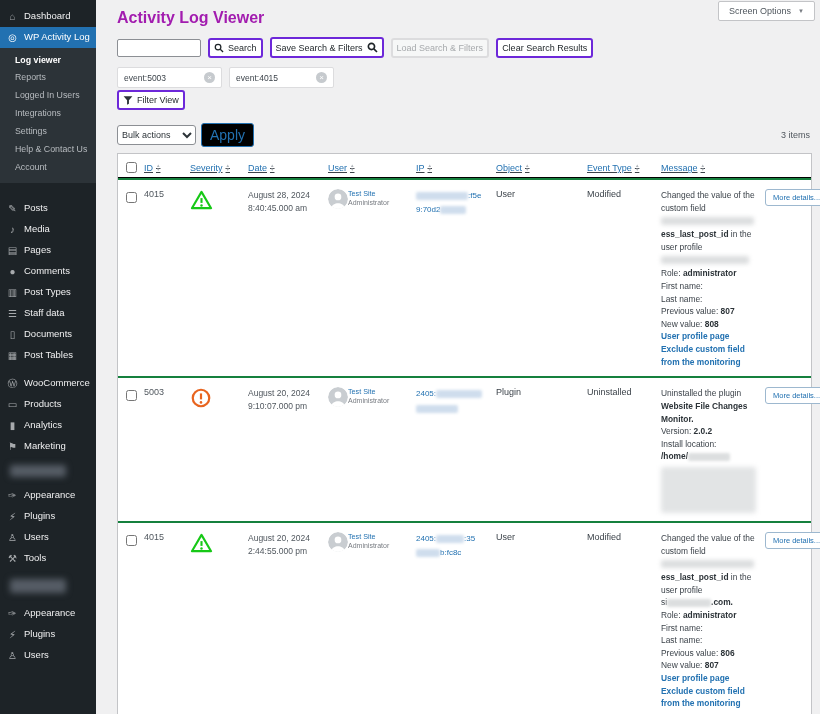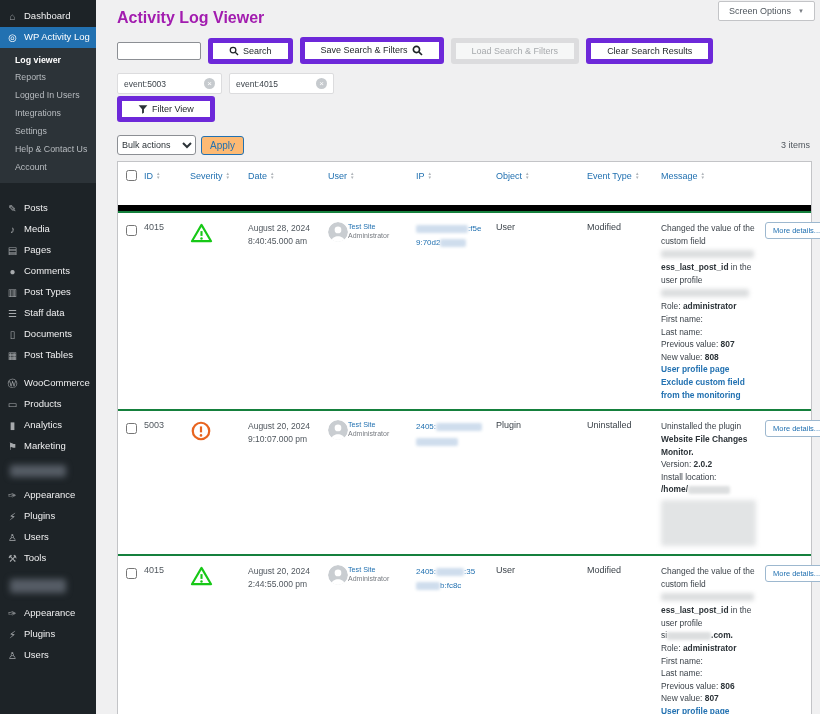--- a/index.html
+++ b/index.html
@@ -32,41 +32,41 @@
   
   .main { position:absolute; left:96px; top:0; right:0; bottom:0; padding:9px 8px 0 21px; }
   .screen-options { position:absolute; top:1px; right:5px; display:flex; align-items:center; gap:7px;
     background:#fff; border:1px solid #c3c4c7; border-radius:2px; padding:4px 10px;
     font-size:9px; color:#50575e; cursor:pointer; }
   .so-caret { font-size:6px; color:#787c82; }
   .page-title { font-size:16px; font-weight:700; color:#a21caf; }
   .search-row { display:flex; align-items:center; gap:7px; margin-top:10px; }
   .search-input { width:84px; height:18px; border:1px solid #8c8f94; border-radius:2px;
     background:#fff; font-size:9px; padding:0 4px; }
-  .btn { display:inline-flex; gap:4px; background:#fff;
-    border:5px solid #6d28d9; border-radius:3px; padding:3px 16px;
+  .btn { display:inline-flex; align-items:center; gap:4px; background:#fff;
+    border:2px solid #6d28d9; border-radius:3px; padding:3px 4px;
     font-size:9px; color:#1d2327; cursor:pointer; white-space:nowrap; }
   .btn.disabled { background:#f6f7f7; border-color:#dcdcde; color:#a7aaad; cursor:default; }
   .chips-row { display:flex; gap:7px; margin-top:9px; }
   .chip { width:105px; display:flex; justify-content:space-between; align-items:center;
     background:#fff; border:1px solid #dcdcde; border-radius:2px; padding:4px 6px;
     font-size:8.5px; color:#3c434a; }
   .chip-x { width:11px; height:11px; border-radius:50%; background:#c6cace; color:#fff;
     font-size:8px; line-height:11px; text-align:center; cursor:pointer; }
   .filter-row { margin-top:2px; }
   .bulk-row { display:flex; align-items:center; gap:5px; margin-top:13px; }
   .bulk-select { width:79px; height:20px; font-size:9px; color:#2c3338;
     border:1px solid #8c8f94; border-radius:3px; background:#fff; }
-  .btn-blue { display:inline-flex; align-items:flex-end; background:#fdba74; border:1px solid #2271b1;
-    border-radius:3px; padding:3px 8px; font-size:10px; color:#2271b1; cursor:pointer; white-space:nowrap; }
+  .btn-blue { display:inline-flex; align-items:flex-end; background:#000000; border:1px solid #2271b1;
+    border-radius:3px; padding:3px 8px; font-size:14px; color:#2271b1; cursor:pointer; white-space:nowrap; }
   .items-count { margin-left:auto; font-size:9px; color:#50575e; padding-right:2px; }
   
   .log-table { margin-top:6px; background:#fff; border:1px solid #c3c4c7; }
   .trow { display:grid; grid-template-columns:26px 46px 58px 80px 88px 80px 91px 74px 1fr; }
-  .thead { border-bottom:6px solid #000000; padding:5px 0 20px; align-items:center; }
+  .thead { border-bottom:1px solid #000000; padding:5px 0 0; align-items:center;text-decoration:underline; }
   .cb-cell { padding-left:8px; }
   .cb-cell input { width:11px; height:11px; }
   .th { display:flex; align-items:center; gap:3px; font-size:9px; color:#2271b1; cursor:pointer; }
   .sort { display:inline-flex; flex-direction:column; font-size:4.5px; line-height:4px; color:#b0b5ba; font-style:normal; }
   .sort i { font-style:normal; }
   .tbody-row { border-top:2px solid #15803d; padding:9px 0 8px; align-items:start; }
   .tbody-row:first-of-type { border-top:none; }
   .r1 { min-height:191px; } .r2 { min-height:140px; } .r3 { min-height:188px; }
   .cell { font-size:9px; color:#50575e; }
   .date-cell { font-size:8.5px; line-height:1.55; color:#50575e; }

